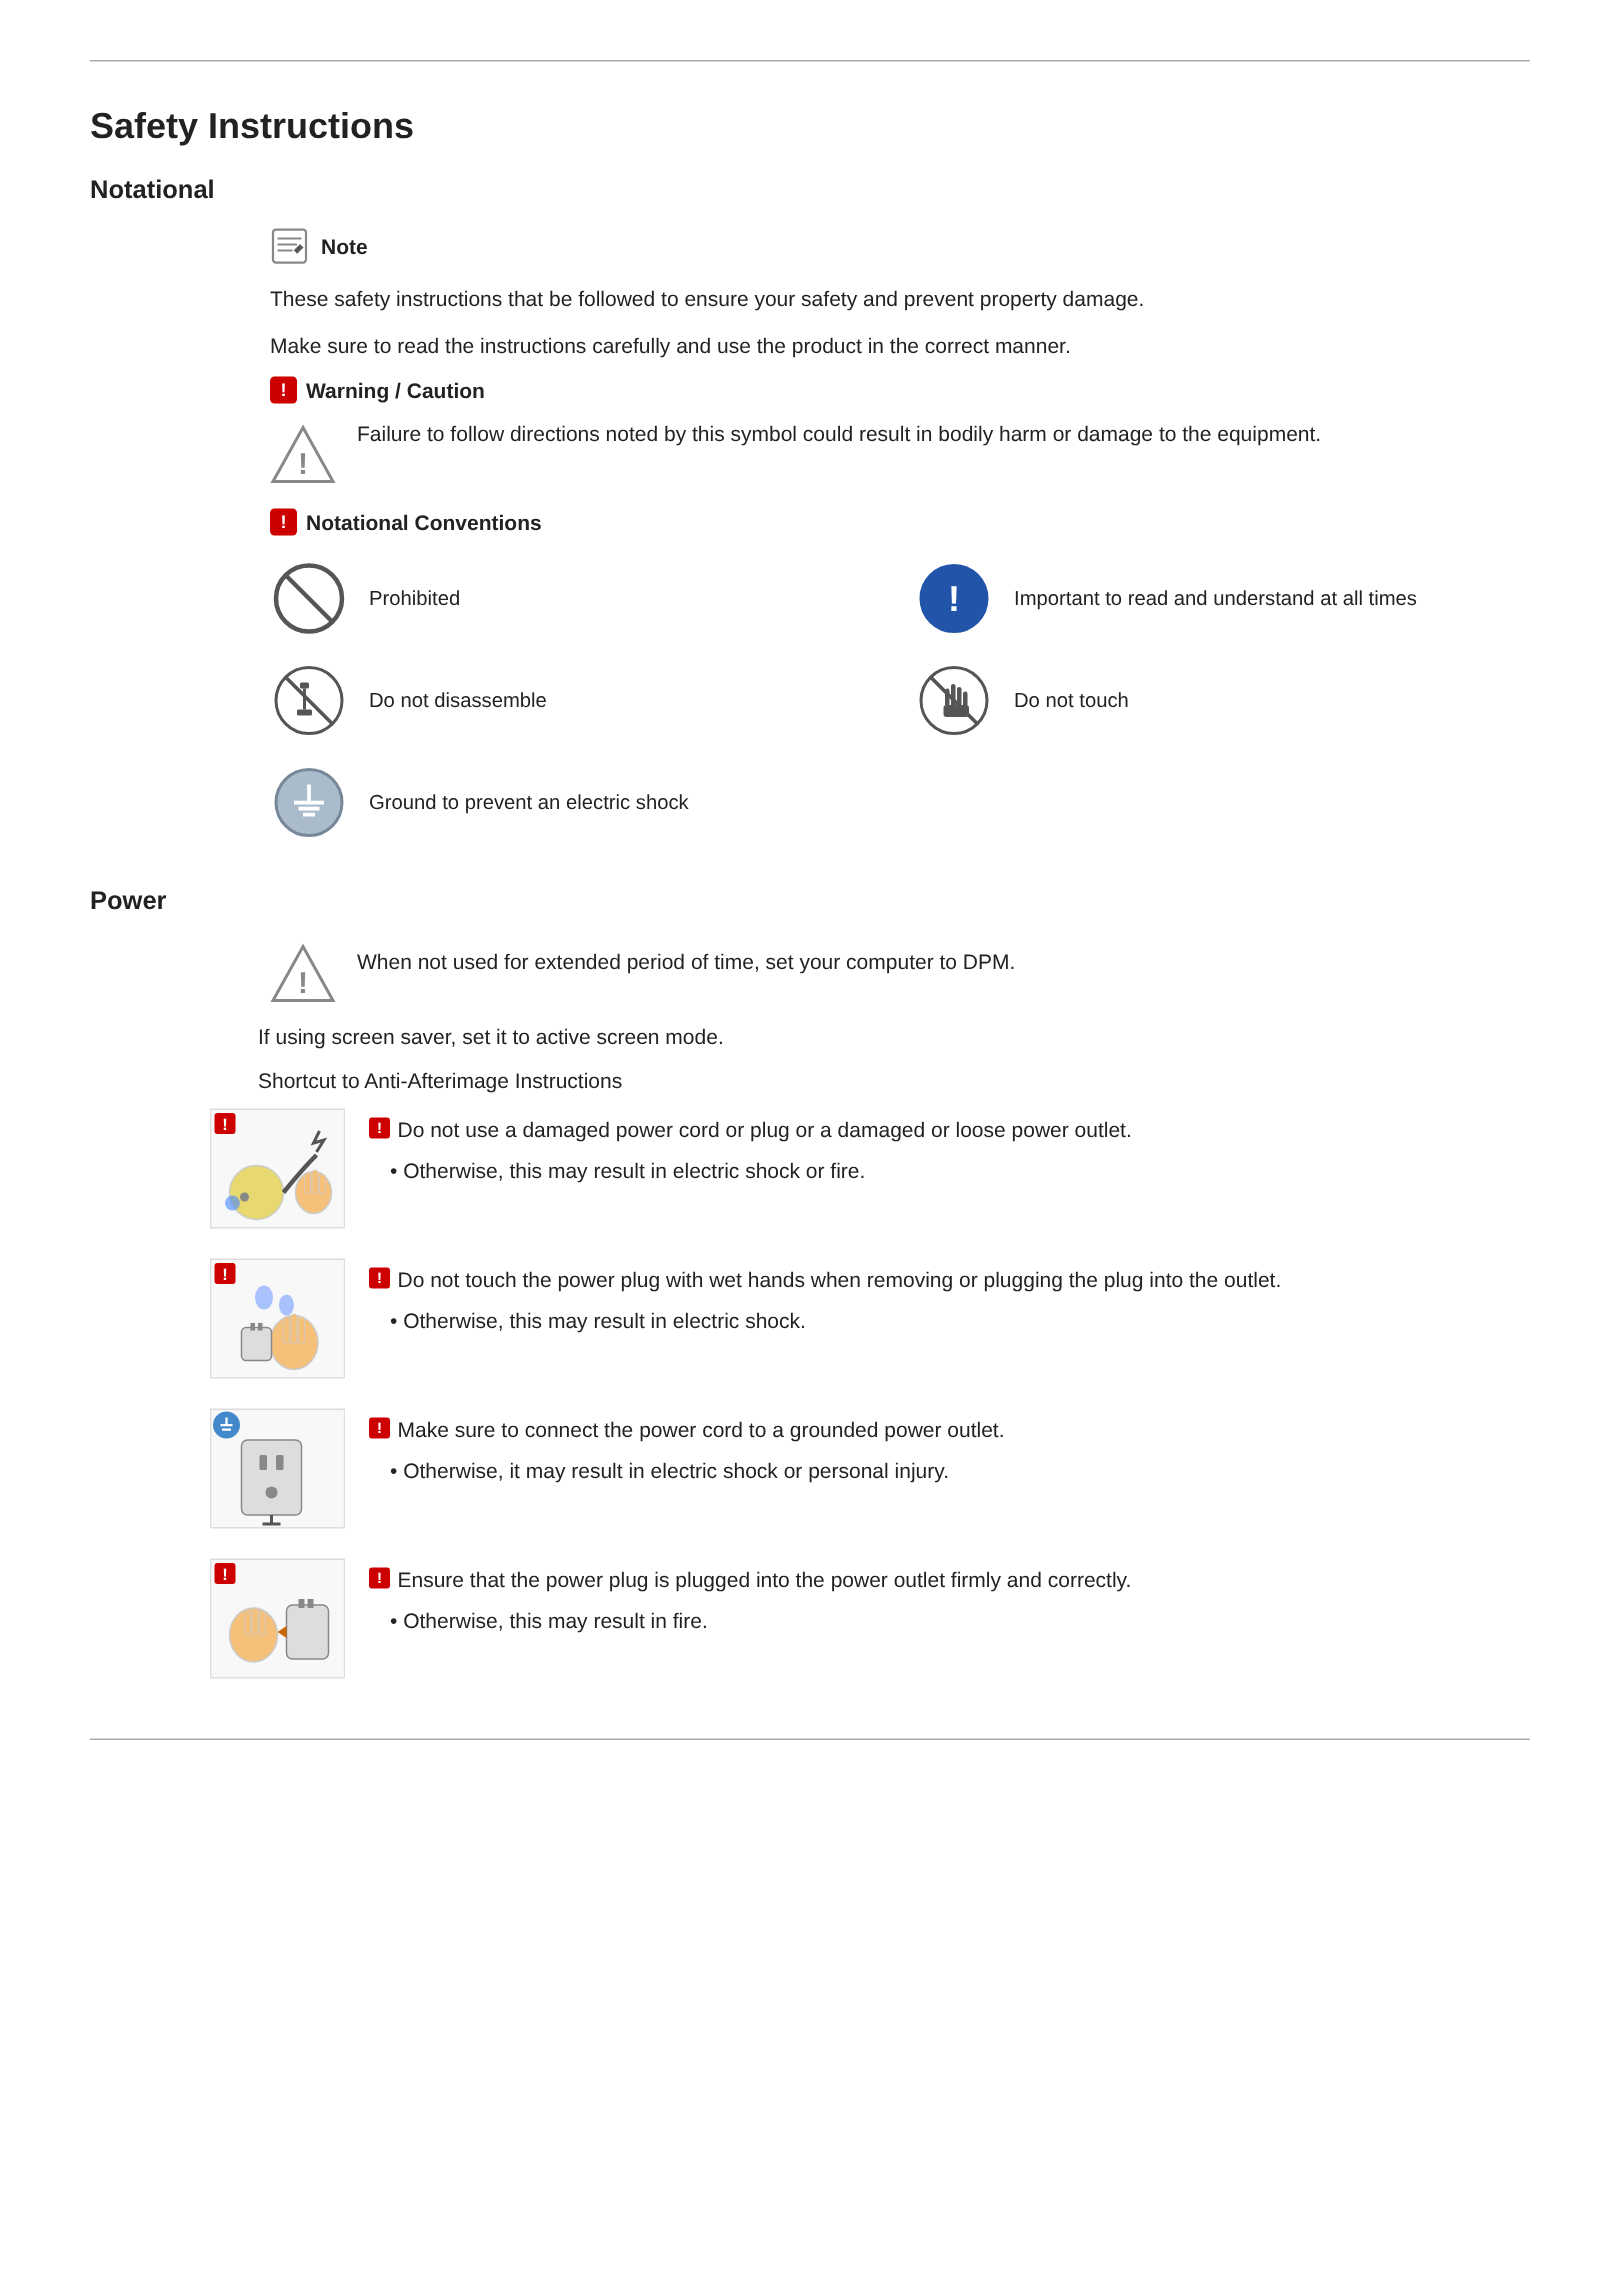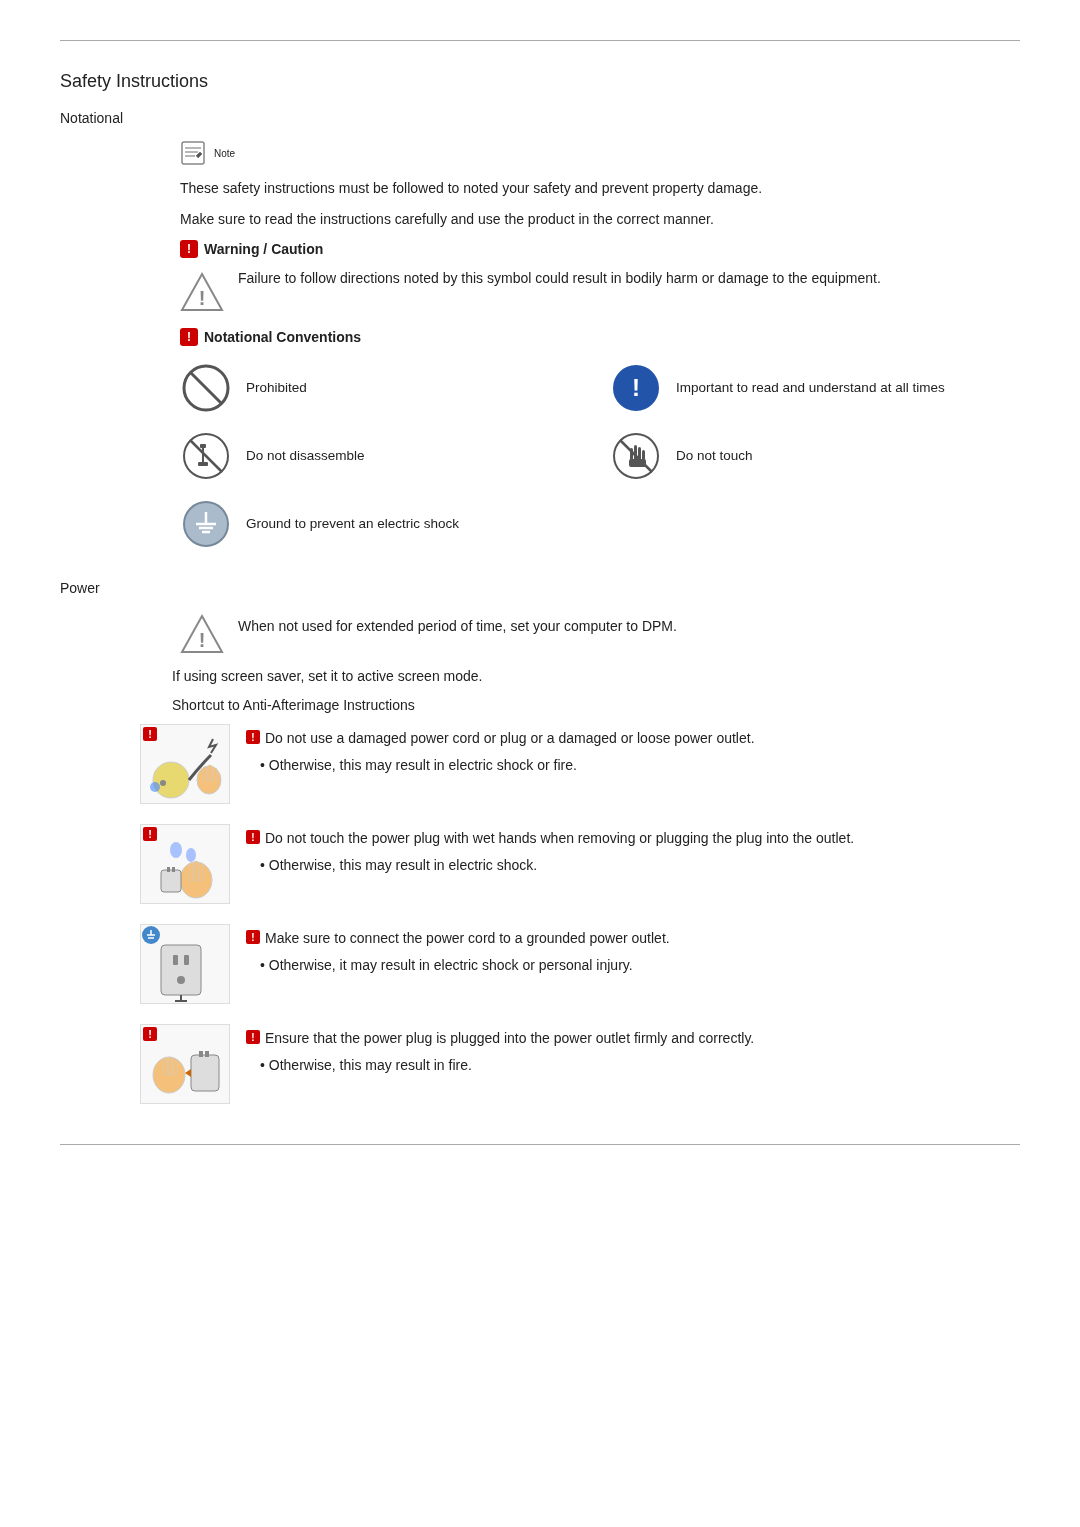--- a/index.html
+++ b/index.html
@@ -16,46 +16,46 @@
       border: none;
       border-top: 1px solid #aaa;
       margin-bottom: 30px;
     }
     hr.bottom-rule {
       border: none;
       border-top: 1px solid #aaa;
       margin-top: 40px;
     }
     h1.page-title {
-      font-size: 18px;
-      font-weight: normal;
+      font-size: 24px;
+      font-weight: bold;
       margin-bottom: 18px;
     }
     h2.section-title {
-      font-size: 14px;
-      font-weight: normal;
+      font-size: 17px;
+      font-weight: bold;
       margin-bottom: 14px;
     }
     .indented {
       margin-left: 120px;
     }
     .note-row {
       display: flex;
       align-items: center;
       margin-bottom: 12px;
     }
     .note-icon {
       width: 26px;
       height: 26px;
       margin-right: 8px;
       flex-shrink: 0;
     }
     .note-label {
-      font-size: 10px;
-      font-weight: normal;
+      font-size: 14px;
+      font-weight: bold;
     }
     .text-block {
       margin-left: 120px;
       margin-bottom: 10px;
       line-height: 1.5;
     }
     .warning-label {
       display: flex;
       align-items: center;
       margin-left: 120px;
@@ -206,21 +206,21 @@
       <rect x="2" y="2" width="22" height="22" rx="2" fill="white" stroke="#888" stroke-width="1.5"></rect>
       <line x1="5" y1="8" x2="21" y2="8" stroke="#888" stroke-width="1.2"></line>
       <line x1="5" y1="12" x2="18" y2="12" stroke="#888" stroke-width="1.2"></line>
       <line x1="5" y1="16" x2="15" y2="16" stroke="#888" stroke-width="1.2"></line>
       <polyline points="18,18 22,14 20,12 16,16" fill="#555" stroke="#555" stroke-width="0.5"></polyline>
     </svg>
     <span class="note-label">Note</span>
   </div>
 </div>
 
-<p class="text-block">These safety instructions must be followed to noted your safety and prevent property damage.</p>
+<p class="text-block">These safety instructions that be followed to ensure your safety and prevent property damage.</p>
 <p class="text-block">Make sure to read the instructions carefully and use the product in the correct manner.</p>
 
 <div class="warning-label">
   <span class="warning-badge">!</span>
   <span>Warning / Caution</span>
 </div>
 
 <div class="warning-block">
 
   <svg class="warning-triangle" viewBox="0 0 44 44" xmlns="http://www.w3.org/2000/svg">

